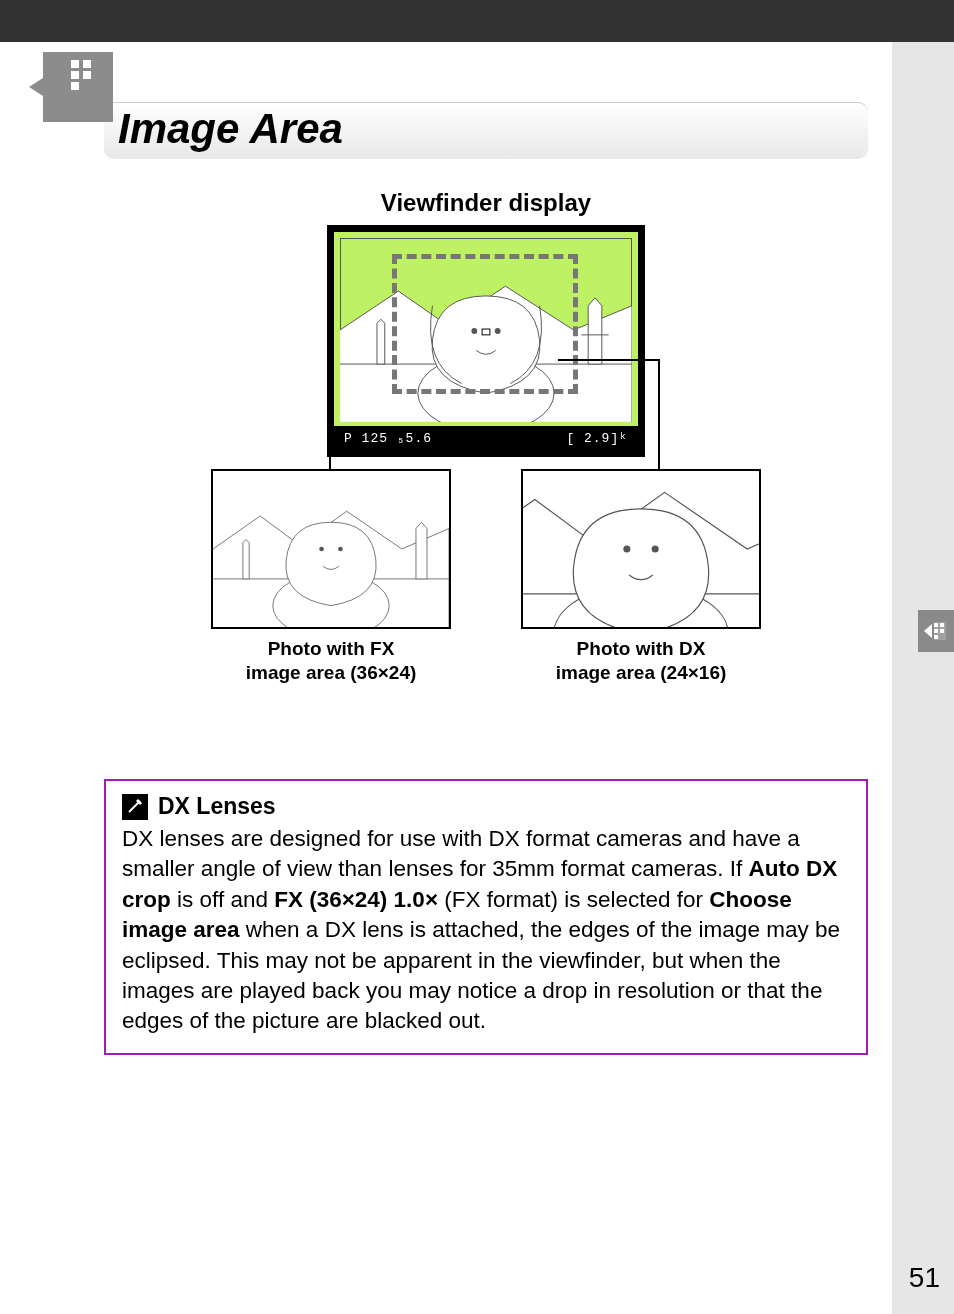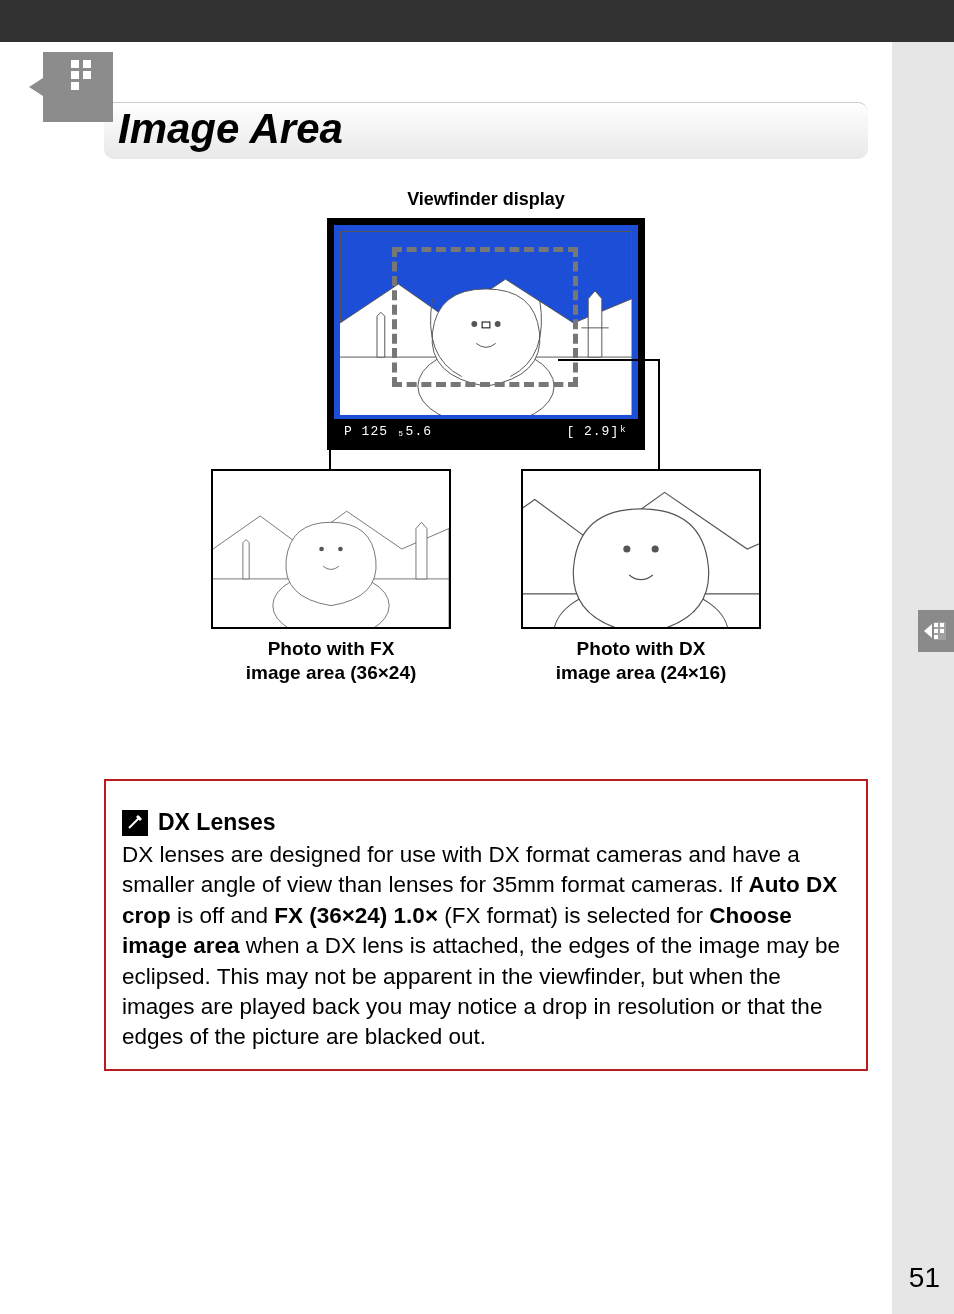--- a/index.html
+++ b/index.html
@@ -95,30 +95,30 @@
   }
   
   .diagram {
     margin: 30px 0 0 56px;
     position: relative;
     height: 530px;
   }
   .vf-label {
     text-align: center;
     font-weight: 700;
-    font-size: 18px;
+    font-size: 24px;
     margin-bottom: 8px;
   }
   .viewfinder {
     width: 318px;
     height: 232px;
     margin: 0 auto;
     border: 7px solid #000;
     position: relative;
-    background: #1d4ed8;
+    background: #bef264;
   }
   .viewfinder .inner-line {
     position:absolute; inset:6px 6px 28px 6px;
     border:1px solid #555;
   }
   .vf-status {
     position: absolute;
     left: 0; right: 0; bottom: 0;
     height: 24px;
     background: #000;
@@ -160,22 +160,22 @@
   }
   .crop-caption {
     font-weight: 700;
     font-size: 19px;
     line-height: 1.25;
     margin-top: 8px;
   }
   
   .note-box {
     margin: 60px 0 0 56px;
-    border: 2px solid #b91c1c;
-    padding: 28px 16px 16px;
+    border: 2px solid #a21caf;
+    padding: 12px 16px 16px;
   }
   .note-title {
     font-weight: 700;
     font-size: 23px;
     display:flex; align-items:center; gap:10px;
   }
   .note-title-icon {
     width: 26px; height: 26px;
     background:#000;
     display:inline-flex; align-items:center; justify-content:center;

